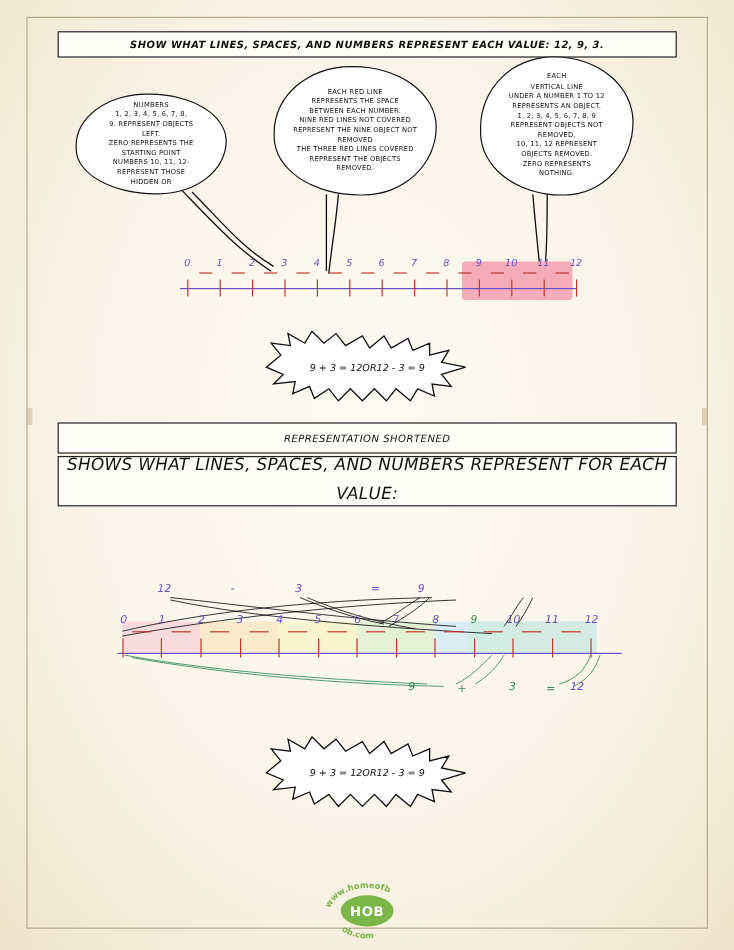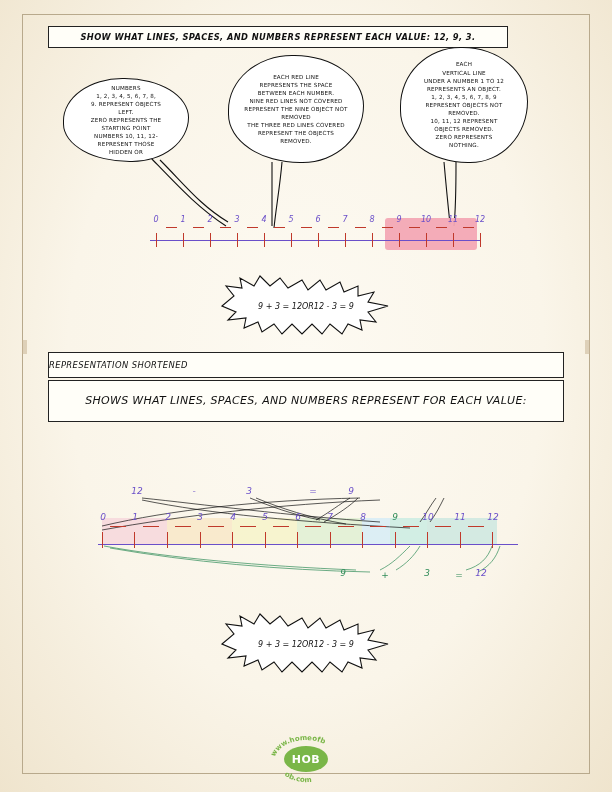--- a/index.html
+++ b/index.html
@@ -39,21 +39,21 @@
   }
   
   .box {
     position: absolute;
     background: #fffef8;
     border: 1.2px solid #222;
     box-sizing: border-box;
   }
   #title-box {
     left: 48px; top: 26px;
-    width: 460px; height: 22px;
+    width: 516px; height: 22px;
     display: flex; align-items: center; justify-content: center;
   }
   #title-text {
     font-family: "DejaVu Sans", sans-serif;
     font-style: italic;
     font-weight: bold;
     font-size: 8.3px;
     letter-spacing: .4px;
     color: #111;
     text-align: center;
@@ -146,38 +146,38 @@
     font-size: 8px;
     color: #111;
     line-height: 1.7;
   }
   #burst-1 { left: 216px; top: 272px; }
   #burst-2 { left: 216px; top: 610px; }
   
   #shortened-box {
     left: 48px; top: 352px;
     width: 516px; height: 26px;
-    display: flex; align-items: center; 
+    display: flex; align-items: center; justify-content: center;
   }
   #shortened-text {
     font-family: "DejaVu Sans", sans-serif;
     font-style: italic;
     font-size: 8.4px;
     letter-spacing: .4px;
     color: #111;
   }
   #shortened-desc-box {
     left: 48px; top: 380px;
     width: 516px; height: 42px;
     display: flex; align-items: center; justify-content: center;
   }
   #shortened-desc-text {
     font-family: "DejaVu Sans", sans-serif;
     font-style: italic;
-    font-size: 11px;
+    font-size: 14px;
     letter-spacing: .3px;
     color: #111;
     text-align: center;
     line-height: 1.7;
   }
   
   #lower-diagram {
     position: absolute;
     left: 80px; top: 470px;
     width: 452px; height: 125px;

